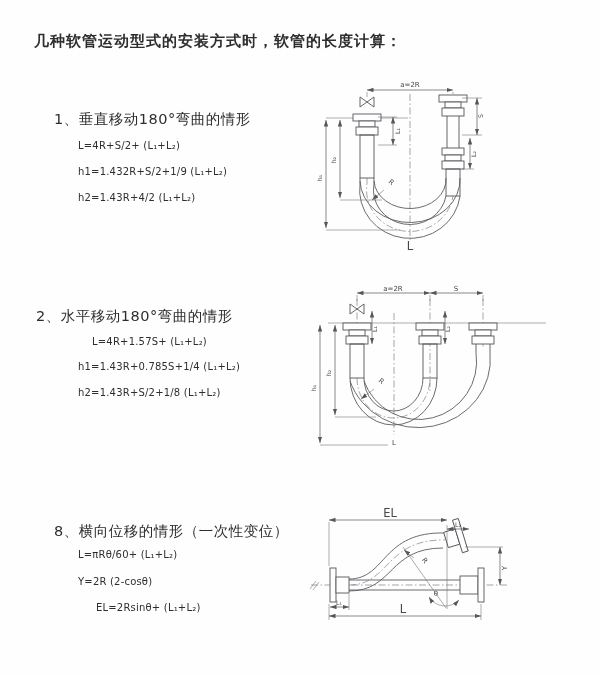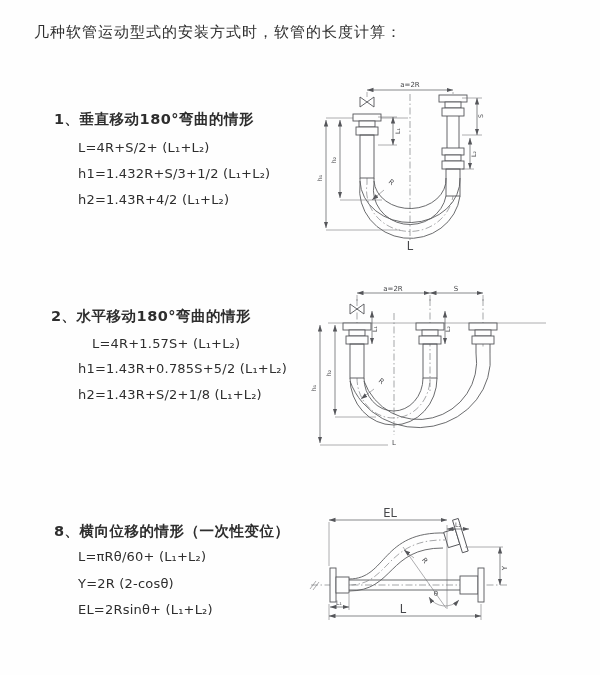--- a/index.html
+++ b/index.html
@@ -2,54 +2,54 @@
 <html><head>
 <meta charset="utf-8">
 <style>
   html,body{margin:0;padding:0;}
   body{
     width:600px;height:675px;position:relative;overflow:hidden;
     background:#fefefe;color:#2e2e2e;
     font-family:"DejaVu Sans","Liberation Sans",sans-serif;
   }
   .t{position:absolute;white-space:nowrap;}
-  .title{left:34px;top:23px;font-size:15px;font-weight:normal;letter-spacing:1px;}
-  .heading{font-size:14.5px;font-weight:bold;letter-spacing:0.5px;}
-  .formula{font-size:13px;letter-spacing:0.2px;}
+  .title{left:34px;top:32px;font-size:15px;font-weight:bold;letter-spacing:1px;}
+  .heading{font-size:14.5px;font-weight:normal;letter-spacing:0.5px;}
+  .formula{font-size:10px;letter-spacing:0.2px;}
   svg{position:absolute;}
   svg text{font-family:"DejaVu Sans","Liberation Sans",sans-serif;fill:#46474a;}
   .lbl{font-size:7px;}
   .lbl-sm{font-size:6.2px;}
   .lbl-lg{font-size:11.5px;}
   .part{stroke:#55565a;stroke-width:0.9;fill:none;}
   .partf{stroke:#55565a;stroke-width:0.9;fill:#fefefe;}
   .hose{stroke:#5a5b5e;stroke-width:0.9;fill:none;}
   .dim{stroke:#55565a;stroke-width:0.7;fill:none;}
   .thin{stroke:#6a6b6e;stroke-width:0.55;fill:none;}
   .cl{stroke:#6a6b6e;stroke-width:0.6;fill:none;stroke-dasharray:7 2.5 1.5 2.5;}
 </style>
 </head>
 <body>
 
 <div class="t title">几种软管运动型式的安装方式时，软管的长度计算：</div>
 
 <div class="t heading" style="left:54px;top:110px">1、垂直移动180°弯曲的情形</div>
 <div class="t formula" style="left:78px;top:140px">L=4R+S/2+ (L₁+L₂)</div>
-<div class="t formula" style="left:78px;top:166px">h1=1.432R+S/3+1/2 (L₁+L₂)</div>
+<div class="t formula" style="left:78px;top:166px">h1=1.432R+S/2+1/9 (L₁+L₂)</div>
 <div class="t formula" style="left:78px;top:192px">h2=1.43R+4/2 (L₁+L₂)</div>
 
-<div class="t heading" style="left:51px;top:307px">2、水平移动180°弯曲的情形</div>
+<div class="t heading" style="left:36px;top:307px">2、水平移动180°弯曲的情形</div>
 <div class="t formula" style="left:92px;top:336px">L=4R+1.57S+ (L₁+L₂)</div>
-<div class="t formula" style="left:78px;top:361px">h1=1.43R+0.785S+5/2 (L₁+L₂)</div>
+<div class="t formula" style="left:78px;top:361px">h1=1.43R+0.785S+1/4 (L₁+L₂)</div>
 <div class="t formula" style="left:78px;top:387px">h2=1.43R+S/2+1/8 (L₁+L₂)</div>
 
 <div class="t heading" style="left:54px;top:522px">8、横向位移的情形（一次性变位）</div>
 <div class="t formula" style="left:78px;top:549px">L=πRθ/60+ (L₁+L₂)</div>
 <div class="t formula" style="left:78px;top:576px">Y=2R (2-cosθ)</div>
-<div class="t formula" style="left:78px;top:602px">EL=2Rsinθ+ (L₁+L₂)</div>
+<div class="t formula" style="left:96px;top:602px">EL=2Rsinθ+ (L₁+L₂)</div>
 
 <svg style="left:312px;top:78px" width="245" height="178" viewBox="0 0 245 178">
   <defs>
     <marker id="ar1" markerUnits="userSpaceOnUse" markerWidth="7" markerHeight="6" refX="6.5" refY="2.2" orient="auto-start-reverse">
       <path d="M0,0 L6.5,2.2 L0,4.4 Z" fill="#55565a"></path>
     </marker>
     <pattern id="hat1" patternUnits="userSpaceOnUse" width="4" height="4">
       <path d="M0,4 L4,0 M0,0 L4,4" stroke="#8a8b8e" stroke-width="0.5"></path>
     </pattern>
   </defs>

